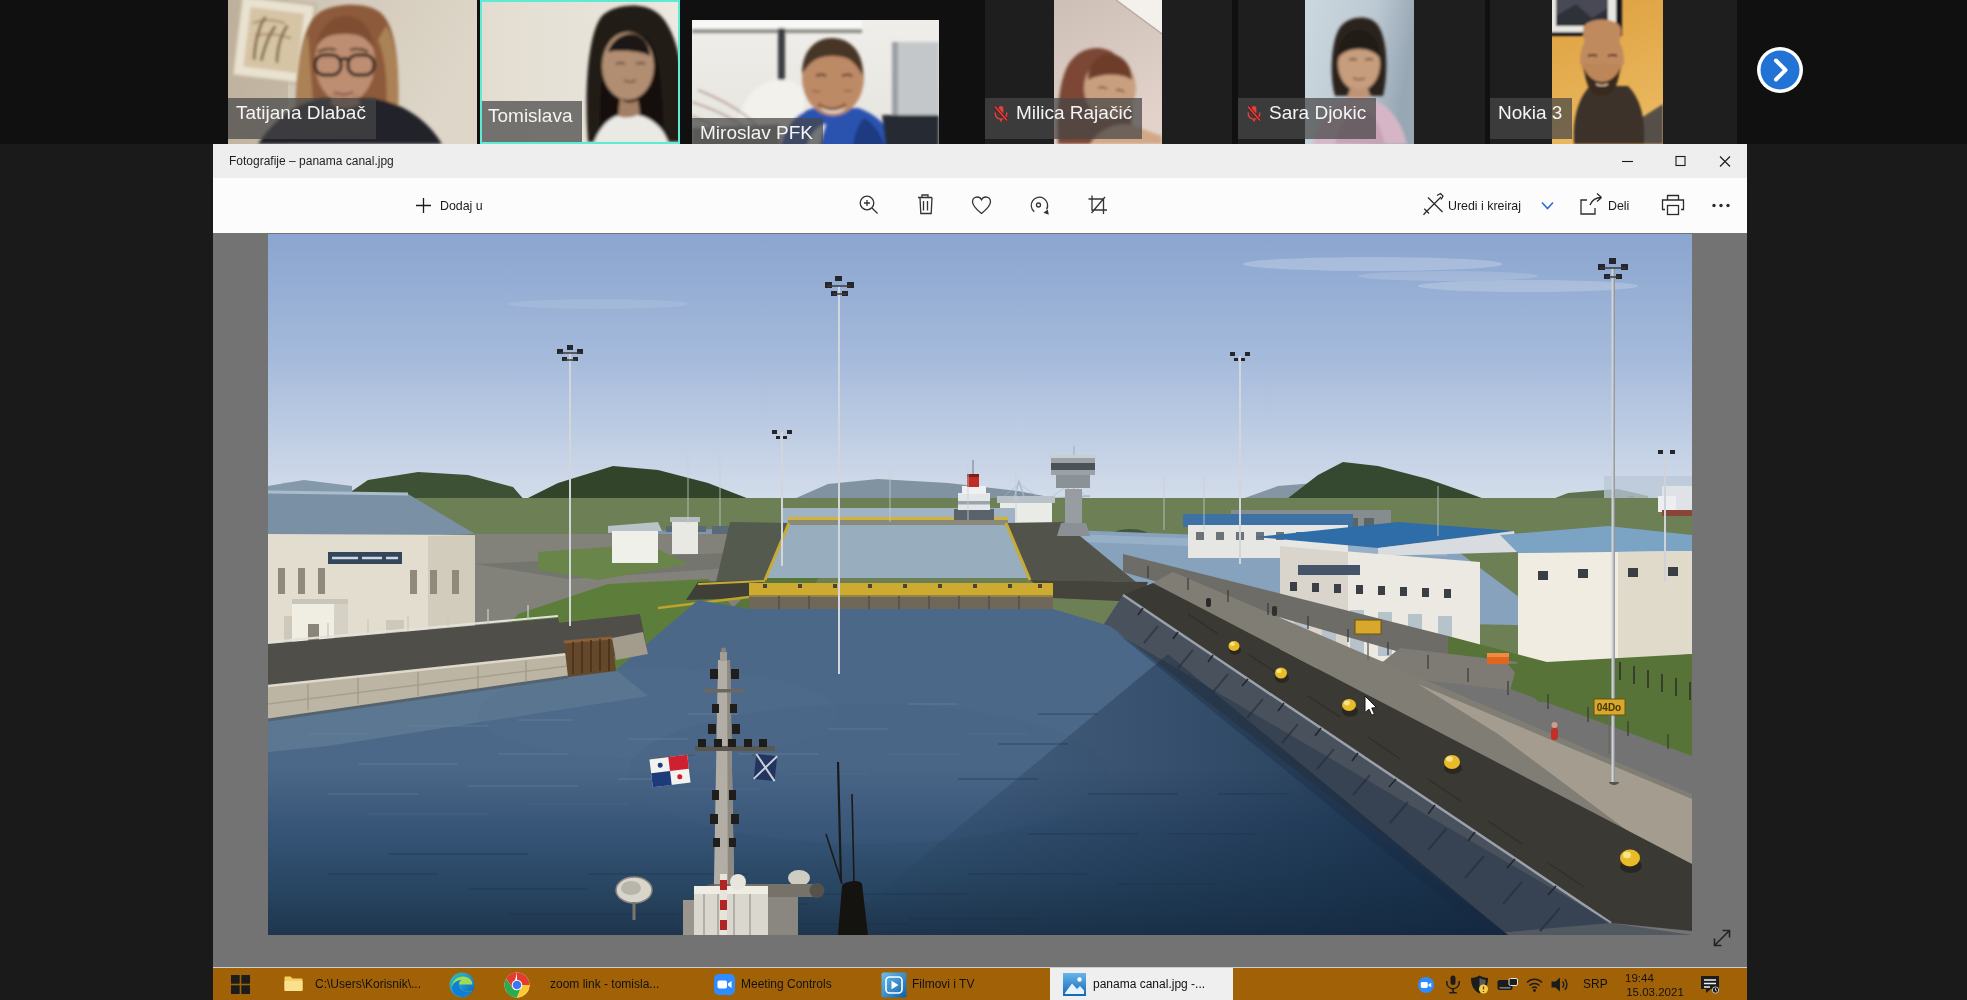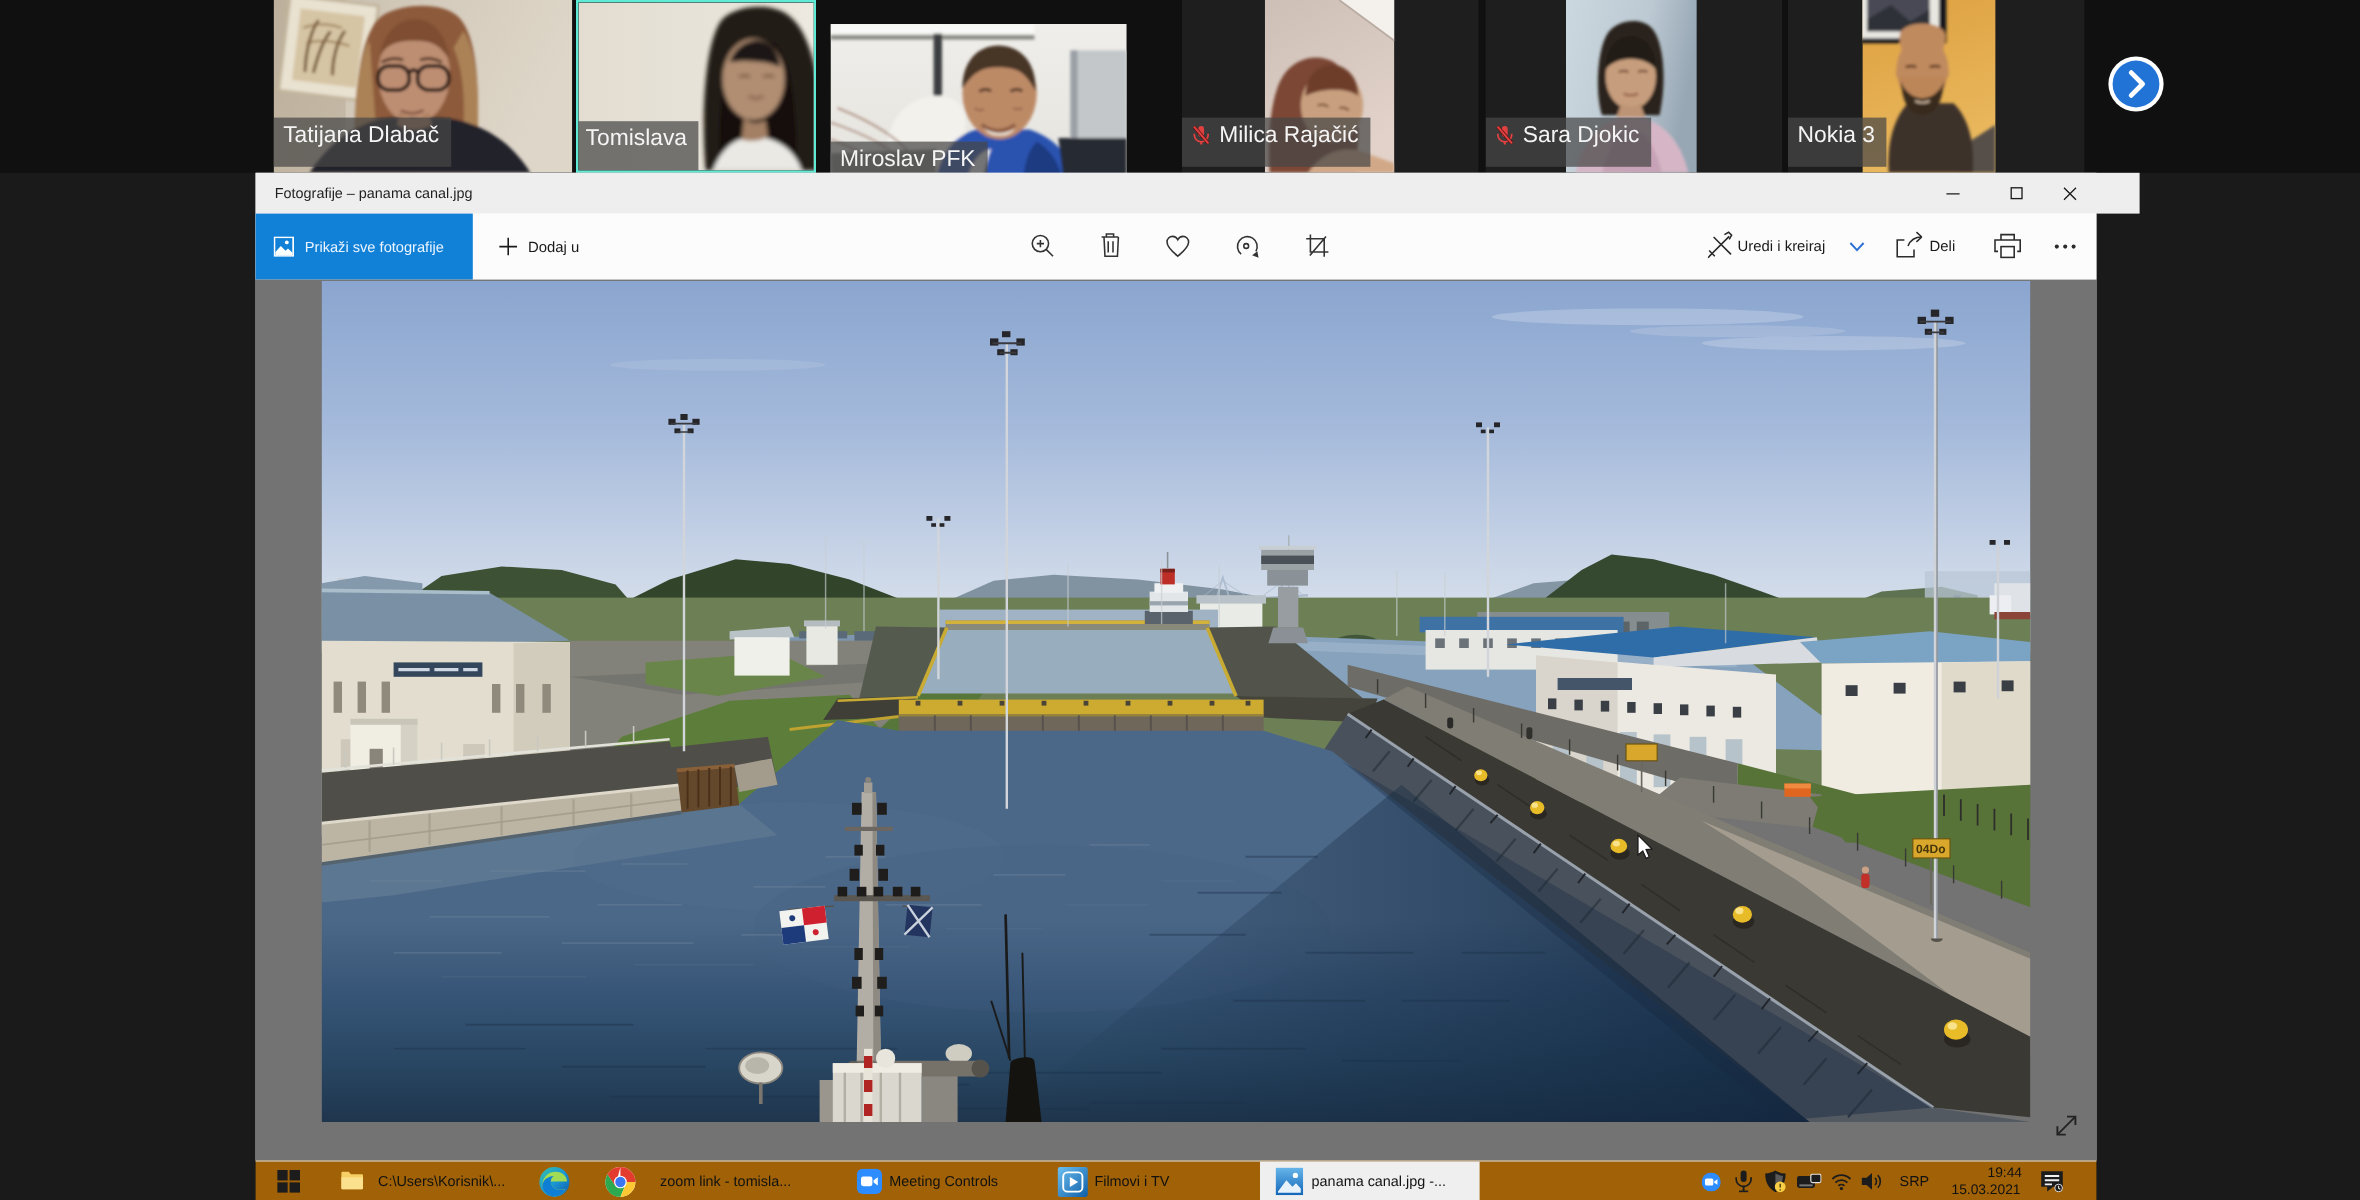--- a/index.html
+++ b/index.html
@@ -7,21 +7,21 @@
   .screen{position:relative;width:1967px;height:1000px;background:#1a1a1a;}
   .abs{position:absolute;}
   
   .strip{position:absolute;left:0;top:0;width:1967px;height:144px;background:#101010;}
   .tile{position:absolute;top:0;height:144px;background:#1e1e1e;overflow:hidden;}
   .nlabel{position:absolute;left:0;bottom:5px;height:29px;background:rgba(70,70,70,0.72);
       color:#f4f4f4;font-size:19px;line-height:29px;white-space:nowrap;padding:0 10px 12px 8px;}
   .nlabel .mic{display:inline-block;vertical-align:-3px;margin-right:7px;}
   
   .win{position:absolute;left:213px;top:144px;width:1534px;height:823px;background:#f7f6f5;}
-  .titlebar{position:absolute;left:0;top:0;width:1534px;height:34px;background:#eeeeee;padding-left:36px;}
+  .titlebar{position:absolute;left:0;top:0;width:1534px;height:34px;background:#eeeeee;}
   .title{position:absolute;left:16px;top:0;height:34px;line-height:35px;font-size:12px;color:#1f1f1f;}
   .toolbar{position:absolute;left:0;top:34px;width:1534px;height:55px;background:#fcfcfc;}
   .bluebtn{position:absolute;left:0;top:0;width:181px;height:55px;background:#1180d7;color:#eaf4ff;
       font-size:12.2px;}
   .content{position:absolute;left:0;top:89px;width:1534px;height:734px;background:#737373;}
   
   .taskbar{position:absolute;left:213px;top:967px;width:1534px;height:33px;background:#a16207;border-top:1px solid #cfcfcf;box-sizing:border-box;}
   .tb-label{position:absolute;top:0;height:33px;line-height:33px;font-size:12px;color:#111;white-space:nowrap;}
 </style>
 </head>
@@ -237,28 +237,20 @@
       <div class="title">Fotografije – panama canal.jpg</div>
       <svg class="abs" style="left:1395px;top:0" width="139" height="34" viewBox="0 0 139 34">
         <g stroke="#1a1a1a" stroke-width="1.1" fill="none">
           <line x1="14" y1="17.5" x2="25" y2="17.5"></line>
           <rect x="68" y="12.5" width="9" height="9"></rect>
           <path d="M112 12.5 L122 22.5 M122 12.5 L112 22.5"></path>
         </g>
       </svg>
     </div>
     <div class="toolbar">
-      <div class="bluebtn">
-        <svg class="abs" style="left:15px;top:19px" width="17" height="17" viewBox="0 0 17 17">
-          <rect x="0.7" y="0.7" width="15.6" height="15.6" fill="none" stroke="#fff" stroke-width="1.4"></rect>
-          <path d="M1.5 13 L6 8 L10 12 L12 10 L15.5 13.5 L15.5 15.5 L1.5 15.5 Z" fill="#fff"></path>
-          <circle cx="11" cy="5" r="1.6" fill="#fff"></circle>
-        </svg>
-        <div class="abs" style="left:41px;top:0;line-height:56px;">Prikaži sve fotografije</div>
-      </div>
 
       <svg class="abs" style="left:203px;top:20px" width="15" height="15" viewBox="0 0 15 15">
         <path d="M7.5 0 V15 M0 7.5 H15" stroke="#1a1a1a" stroke-width="1.3"></path>
       </svg>
       <div class="abs" style="left:227px;top:0;height:55px;line-height:56px;font-size:12.4px;color:#1a1a1a">Dodaj u</div>
 
       <svg class="abs" style="left:637px;top:0" width="270" height="55" viewBox="0 0 270 55">
         <g stroke="#333" stroke-width="1.3" fill="none">
 
           <circle cx="17" cy="25" r="6.8"></circle>
@@ -878,21 +870,21 @@
       <circle cx="8.5" cy="13.5" r="1.4" fill="#1c1c1c"></circle>
     </svg>
     <svg class="abs" style="left:1338px;top:8px" width="19" height="17" viewBox="0 0 19 17">
       <path d="M0.5 5.5 h4 L9 1.5 v14 L4.5 11.5 h-4 Z" fill="#1c1c1c"></path>
       <g fill="none" stroke="#1c1c1c" stroke-width="1.4">
         <path d="M11.5 5.5 a4.2 4.2 0 0 1 0 6"></path>
         <path d="M13.8 3.2 a7.6 7.6 0 0 1 0 10.6"></path>
       </g>
     </svg>
     <div class="tb-label" style="left:1370px;font-size:12px">SRP</div>
-    <div class="tb-label" style="left:1412px;top:-6px;width:60px;text-align:right;font-size:11.5px;">19:44</div>
+    <div class="tb-label" style="left:1412px;top:-6px;width:60px;text-align:left;font-size:11.5px;">19:44</div>
     <div class="tb-label" style="left:1405px;top:8px;width:74px;text-align:center;font-size:11.5px;">15.03.2021</div>
     <svg class="abs" style="left:1487px;top:7px" width="20" height="19" viewBox="0 0 20 19">
       <path d="M1 1 h18 v13 h-8 l-5 4 v-4 h-5 Z" fill="#1c1c1c"></path>
       <path d="M4 5 h12 M4 8.5 h12 M4 12 h6" stroke="#f0f0f0" stroke-width="1.6"></path>
       <circle cx="15.5" cy="15" r="3.2" fill="#1c1c1c" stroke="#e3e2e2" stroke-width="0.8"></circle>
       <path d="M15.5 13.2 v2 l1.4 0.9" stroke="#e8e8e8" stroke-width="0.9" fill="none"></path>
     </svg>
   </div>
 
   <svg class="abs" style="left:1755px;top:45px" width="50" height="50" viewBox="0 0 50 50">

